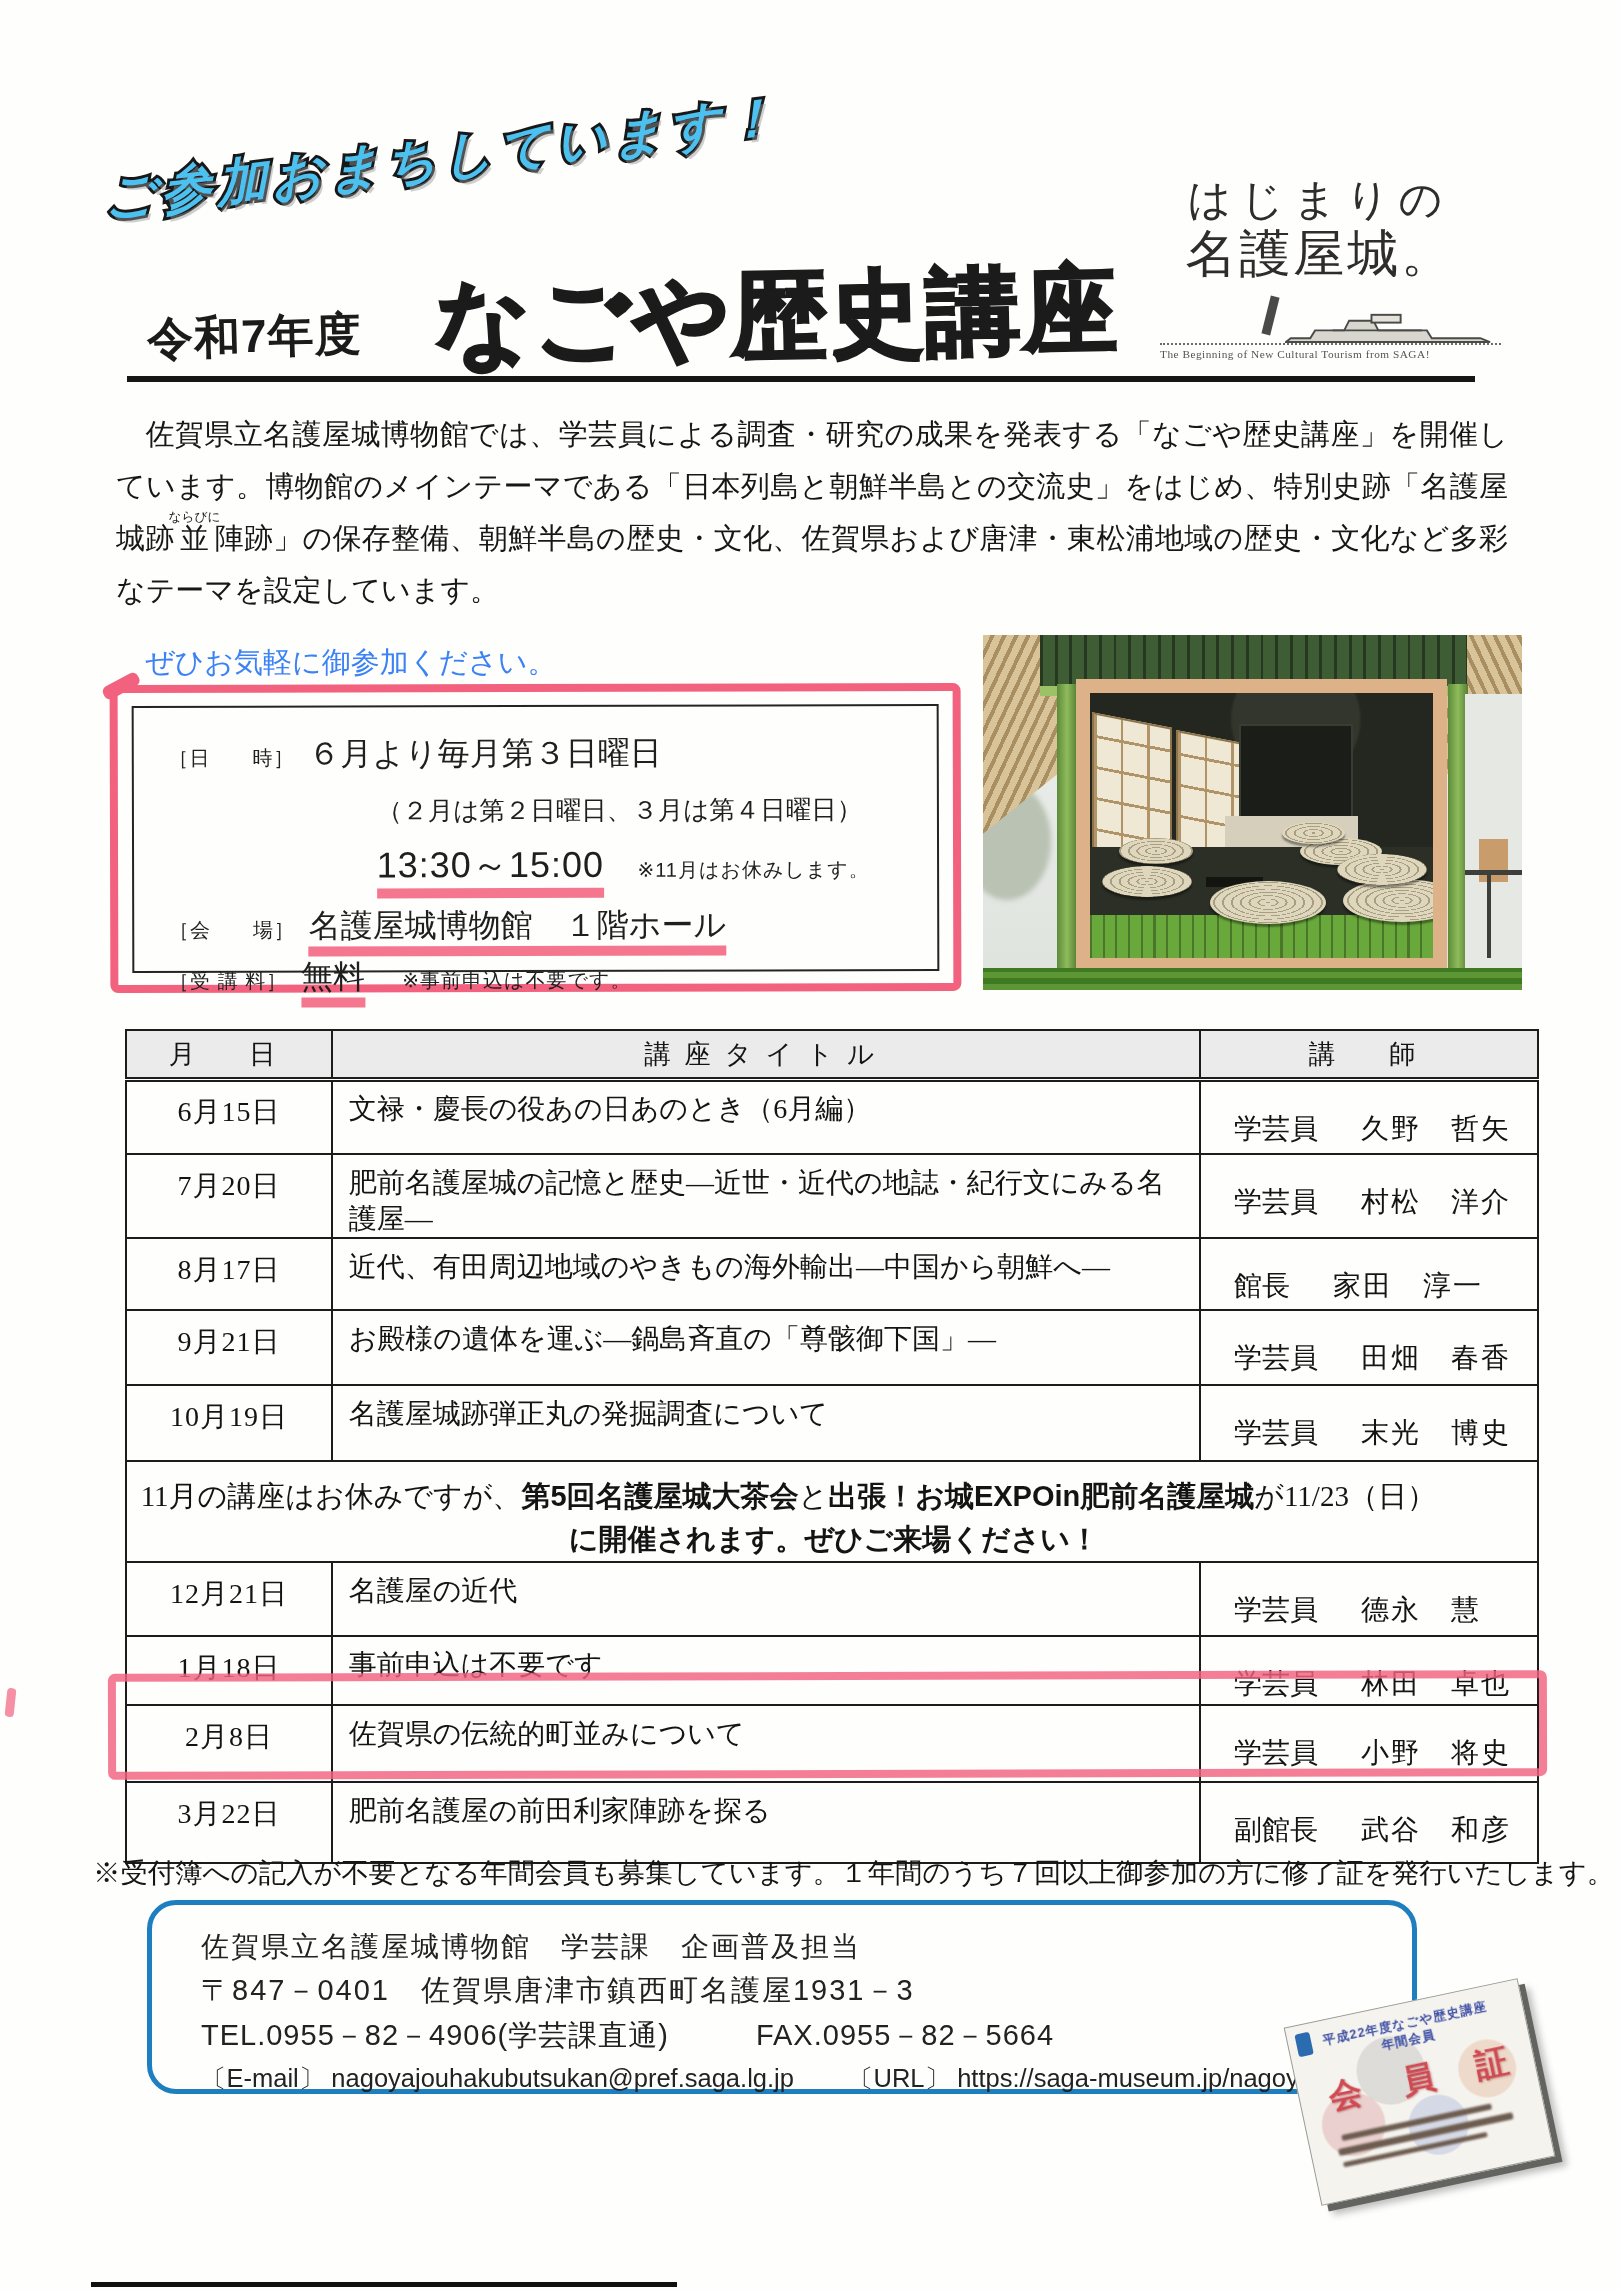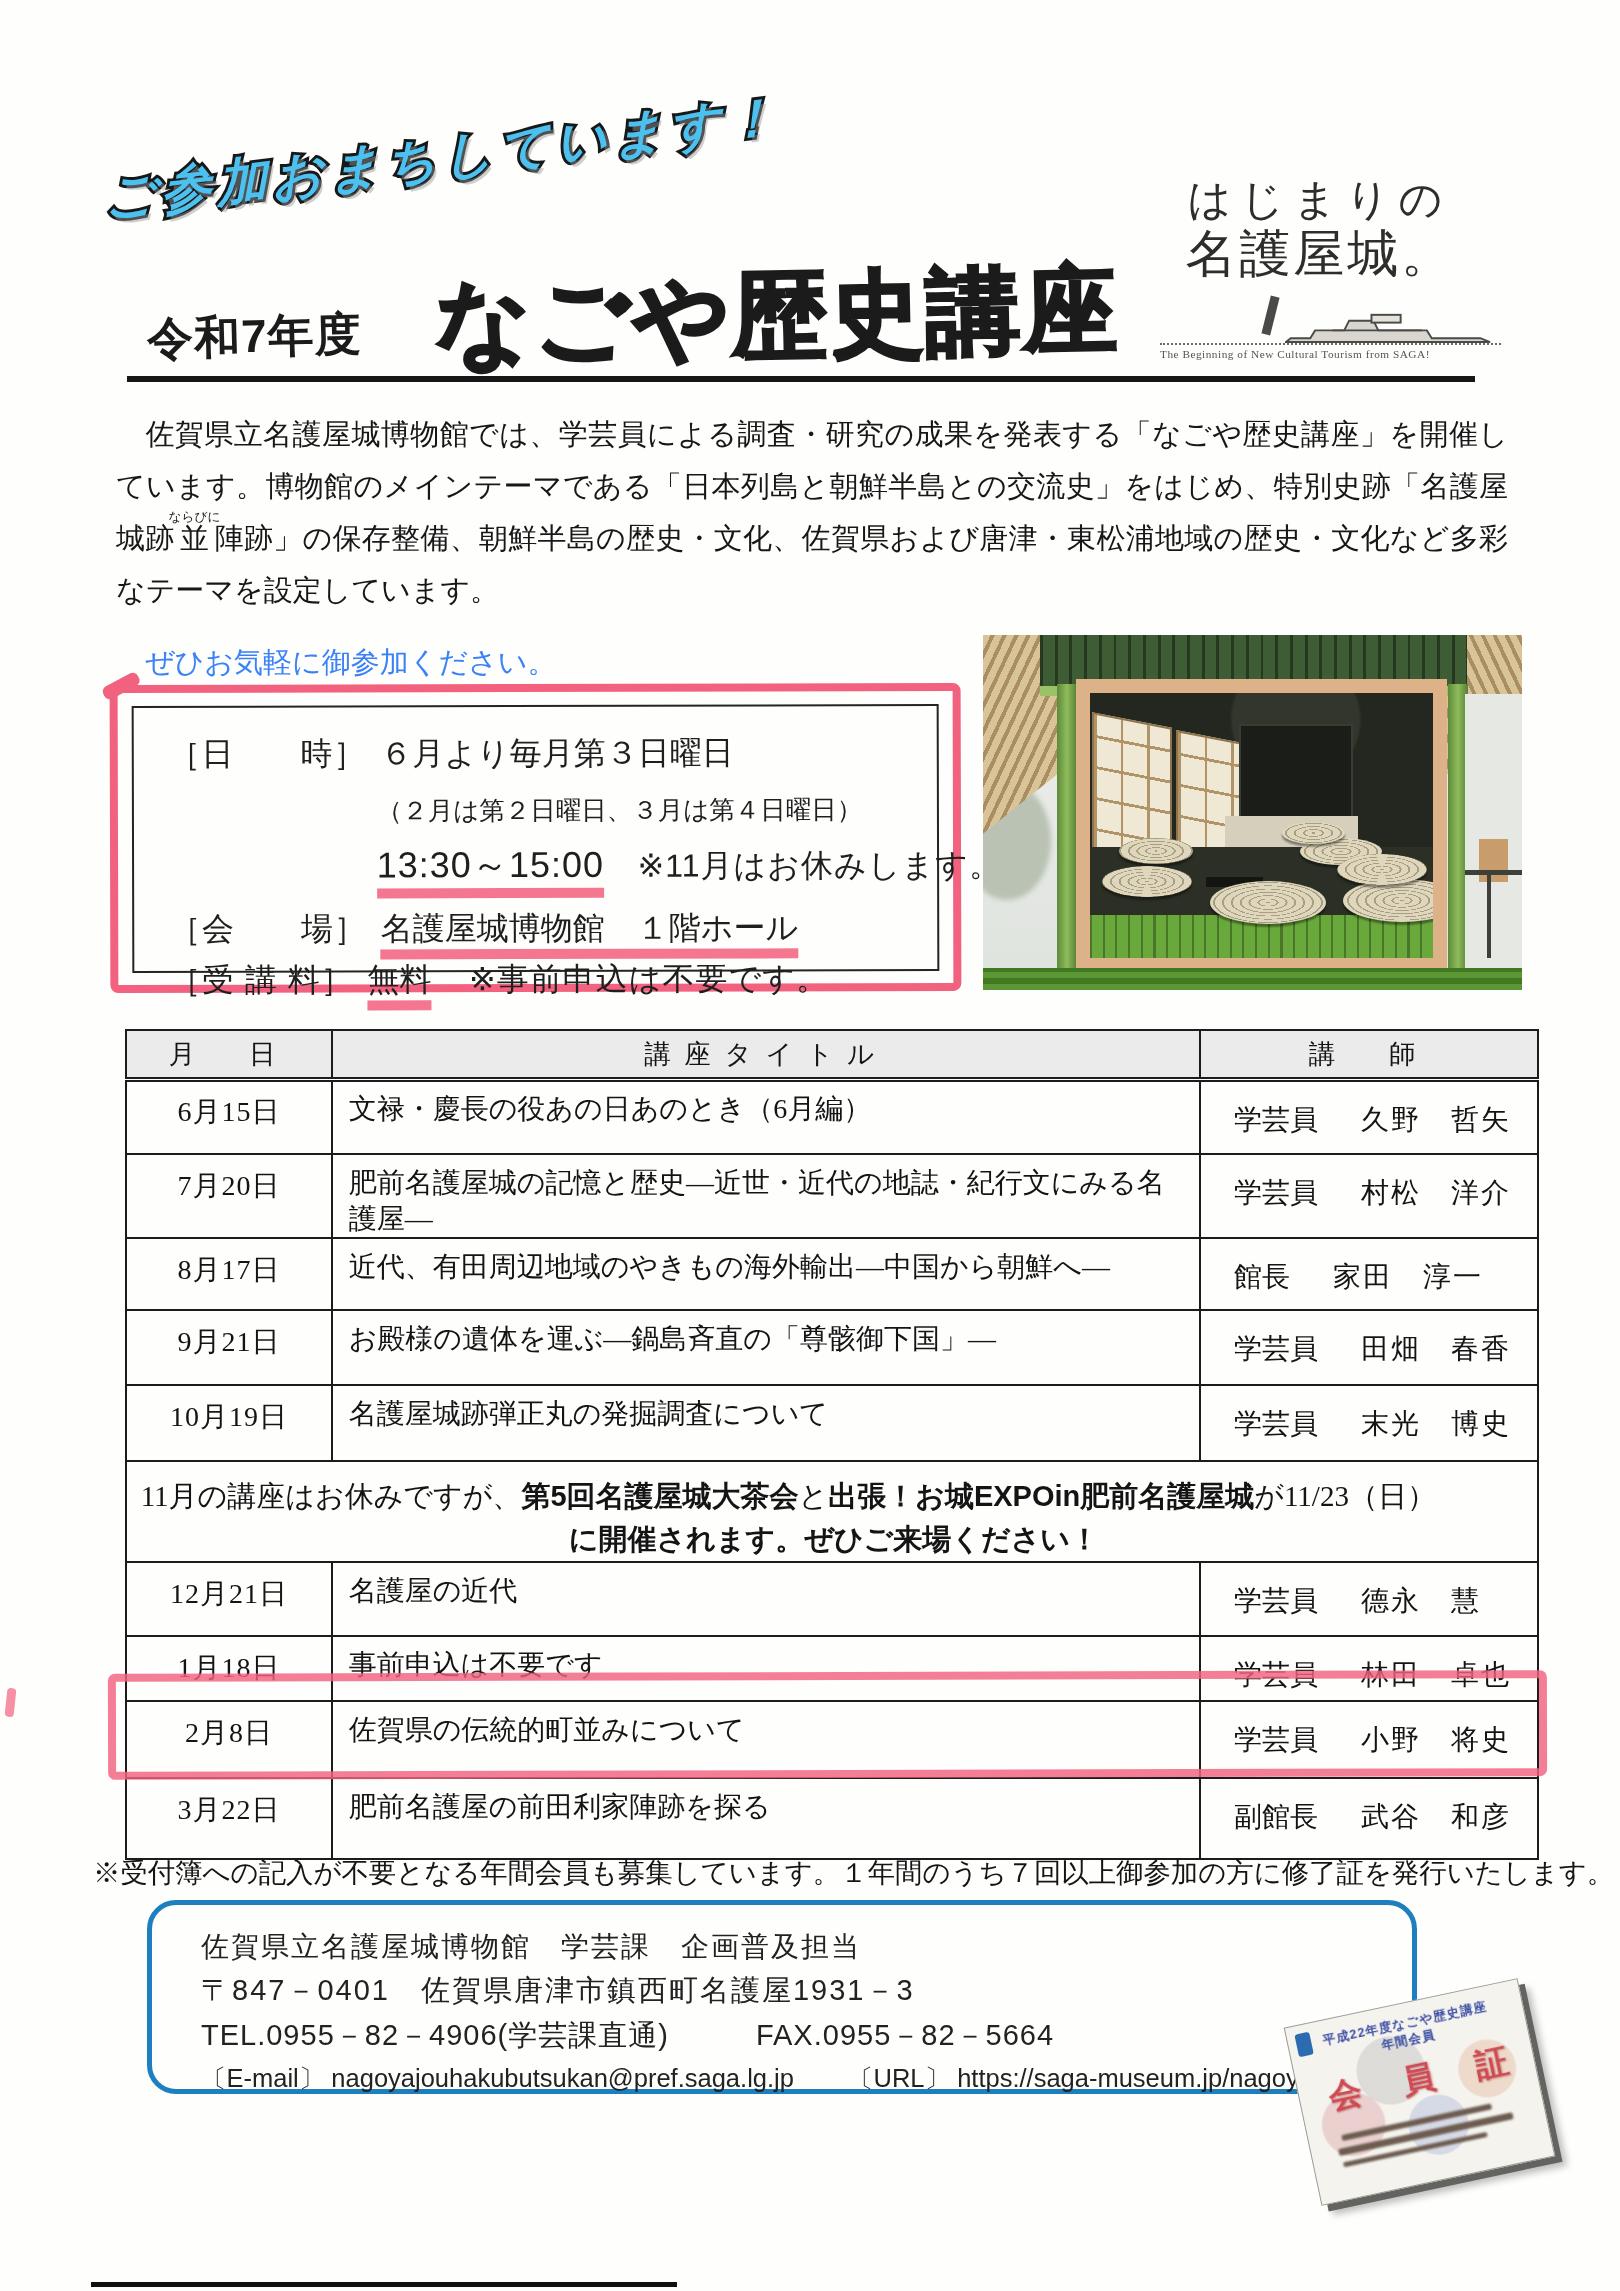--- a/index.html
+++ b/index.html
@@ -53,21 +53,21 @@
   .intro ruby rt{font-size:12.7px;letter-spacing:0;color:#222;}
   .intro-close{left:116px;top:636px;width:1392px;font-size:29px;line-height:52px;color:#3b82f6;font-family:Liberation Serif, serif;}
 
   
   .sched{left:110px;top:684px;width:851px;height:308px;
     border:8.8px solid #f2627f;border-radius:7.8px;transform:rotate(-.15deg);box-sizing:border-box;}
   .sched::before{content:"";position:absolute;left:-15.7px;top:-13.7px;width:39px;height:13.7px;background:#f2627f;transform:rotate(-28deg);border-radius:5.9px;}
   .sched-inner{position:absolute;left:13.7px;top:12.7px;right:13.7px;bottom:11.8px;border:2.9px solid #242424;
     font-family:"Liberation Sans","DejaVu Sans",sans-serif;color:#1f1f1f;}
   .s-line{position:absolute;left:35px;white-space:nowrap;}
-  .s-label{font-size:32px;letter-spacing:1px;}
+  .s-label{font-size:20px;letter-spacing:1px;}
   .s-val{font-size:32px;margin-left:13.7px;}
   .s-note-sm{font-size:25.5px;}
   .s-time{font-size:36px;letter-spacing:1px;}
   .u-pink{border-bottom:10.8px solid rgba(243,99,128,.88);padding-bottom:2.9px;display:inline-block;line-height:1.15;}
 
   
   .photo{left:983px;top:635px;width:539px;height:355px;background:linear-gradient(#eef0ed,#dfe3de);overflow:hidden;}
   .ph-roof-l{position:absolute;inset:0;background:repeating-linear-gradient(115deg,#d8c498 0 6.9px,#a98e62 6.9px 10.8px);clip-path:polygon(0 0,46% 0,0 56%);}
   .ph-roof-r{position:absolute;inset:0;background:repeating-linear-gradient(65deg,#d8c498 0 6.9px,#a98e62 6.9px 10.8px);clip-path:polygon(54% 0,100% 0,100% 56%);}
   .ph-band{position:absolute;left:57px;top:0;width:427px;height:51px;background:#3f5d35;}
@@ -96,21 +96,21 @@
   .ph-chair{position:absolute;left:13.7px;top:145px;width:29px;height:43px;background:#c89d6b;}
   .ph-tree{position:absolute;border-radius:50%;background:#b9c2b3;filter:blur(2.9px);}
 
   
   table.lect{position:absolute;left:125px;top:1029px;width:1407px;border-collapse:collapse;table-layout:fixed;
     font-size:28px;color:#141414;}
   table.lect,table.lect td{border:2px solid #1c1c1c;}
   table.lect{border:2.9px solid #1c1c1c;}
   td.c-date{width:204px;text-align:center;vertical-align:top;padding-top:11.8px;letter-spacing:1px;}
   td.c-title{width:866px;vertical-align:top;padding:9.8px 13.7px 0 15.7px;line-height:36px;}
-  td.c-lect{width:336px;vertical-align:top;padding-top:19px;padding-left:33px;white-space:nowrap;}
+  td.c-lect{width:336px;vertical-align:top;padding-top:28px;padding-left:33px;white-space:nowrap;}
   tr.hdr td{background:#ebebeb;text-align:center;vertical-align:middle;padding:0;
     border-bottom:5.9px double #1c1c1c;font-size:26.5px;letter-spacing:13.7px;}
   .lname{margin-left:43px;letter-spacing:2px;}
   td.notecell{padding:13.7px 9.8px 0 13.7px;line-height:43px;font-size:29px;
     border-top:2.9px solid #1c1c1c;}
   .nbold{font-family:"Liberation Sans","DejaVu Sans",sans-serif;font-weight:700;}
   .nline2{text-align:center;font-weight:bold;}
   .hl-marker{left:108px;top:1672px;width:1423px;height:90px;border:8.8px solid rgba(242,98,127,.82);
     border-radius:6.9px;transform:rotate(-.15deg);pointer-events:none;}
 

